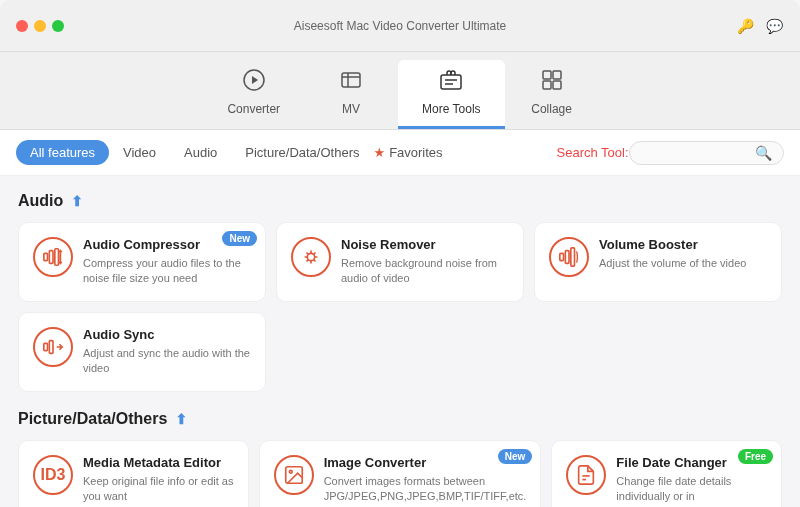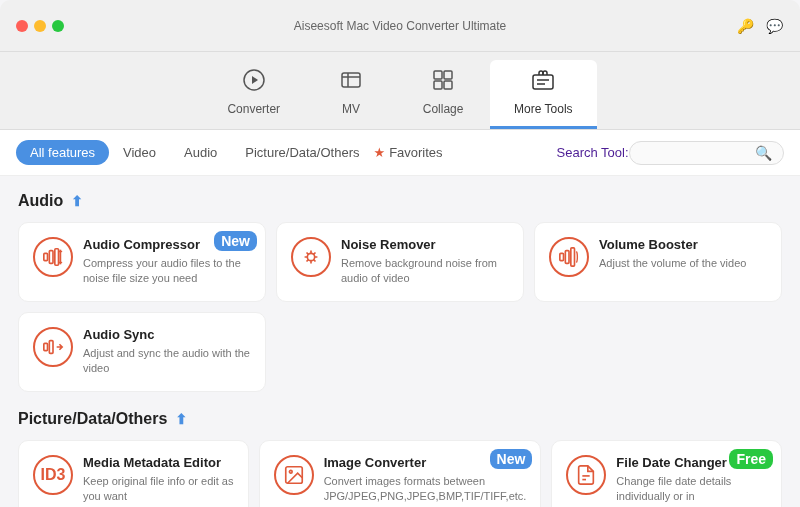--- a/index.html
+++ b/index.html
@@ -103,21 +103,21 @@
     }
     .filter-btn.active {
       background: #4a90e2;
       color: white;
     }
     .filter-separator {
       flex: 1;
     }
     .search-label {
       font-size: 13px;
-      color: #4c1d95;
+      color: #ef4444;
       margin-left: 36px;
     }
     .search-input-wrap {
       display: flex;
       align-items: center;
       border: 1px solid #ddd;
       border-radius: 16px;
       padding: 3px 10px;
       background: #fafafa;
       gap: 6px;
@@ -216,21 +216,21 @@
     .card-desc {
       font-size: 11px;
       color: #777;
       line-height: 1.4;
     }
 
     .badge {
       position: absolute;
       top: 8px;
       right: 8px;
-      font-size: 14px;
+      font-size: 10px;
       padding: 2px 7px;
       border-radius: 8px;
       font-weight: 600;
     }
     .badge-new { background: #4a90e2; color: white; }
     .badge-free { background: #28c840; color: white; }
 
     
     .main-content::-webkit-scrollbar { width: 5px; }
     .main-content::-webkit-scrollbar-track { background: transparent; }
@@ -263,43 +263,43 @@
     <span>Converter</span>
   </div>
   <div class="nav-tab">
     <span class="nav-tab-icon">
       <svg width="24" height="24" viewBox="0 0 24 24" fill="none" stroke="currentColor" stroke-width="1.5">
         <rect x="3" y="5" width="18" height="14" rx="2"></rect>
         <path d="M3 9h18M9 5v14"></path>
       </svg>
     </span>
     <span>MV</span>
-  </div>
-  <div class="nav-tab">
-    <span class="nav-tab-icon">
-      <svg width="24" height="24" viewBox="0 0 24 24" fill="none" stroke="currentColor" stroke-width="1.5">
-        <rect x="3" y="3" width="8" height="8" rx="1"></rect>
-        <rect x="13" y="3" width="8" height="8" rx="1"></rect>
-        <rect x="3" y="13" width="8" height="8" rx="1"></rect>
-        <rect x="13" y="13" width="8" height="8" rx="1"></rect>
-      </svg>
-    </span>
-    <span>Collage</span>
   </div>
   <div class="nav-tab active">
     <span class="nav-tab-icon">
       <svg width="24" height="24" viewBox="0 0 24 24" fill="none" stroke="currentColor" stroke-width="1.5">
         <rect x="2" y="7" width="20" height="14" rx="2"></rect>
         <path d="M8 7V5a2 2 0 0 1 4 0v2"></path>
         <path d="M12 7V5a2 2 0 0 1 4 0v2"></path>
         <line x1="6" y1="12" x2="18" y2="12"></line>
         <line x1="6" y1="16" x2="14" y2="16"></line>
       </svg>
     </span>
     <span>More Tools</span>
+  </div>
+  <div class="nav-tab">
+    <span class="nav-tab-icon">
+      <svg width="24" height="24" viewBox="0 0 24 24" fill="none" stroke="currentColor" stroke-width="1.5">
+        <rect x="3" y="3" width="8" height="8" rx="1"></rect>
+        <rect x="13" y="3" width="8" height="8" rx="1"></rect>
+        <rect x="3" y="13" width="8" height="8" rx="1"></rect>
+        <rect x="13" y="13" width="8" height="8" rx="1"></rect>
+      </svg>
+    </span>
+    <span>Collage</span>
   </div>
 </div>
 
 <div class="filter-bar">
   <button class="filter-btn active">All features</button>
   <button class="filter-btn">Video</button>
   <button class="filter-btn">Audio</button>
   <button class="filter-btn">Picture/Data/Others</button>
   <button class="favorites-btn">
     <span class="favorites-star">★</span>

